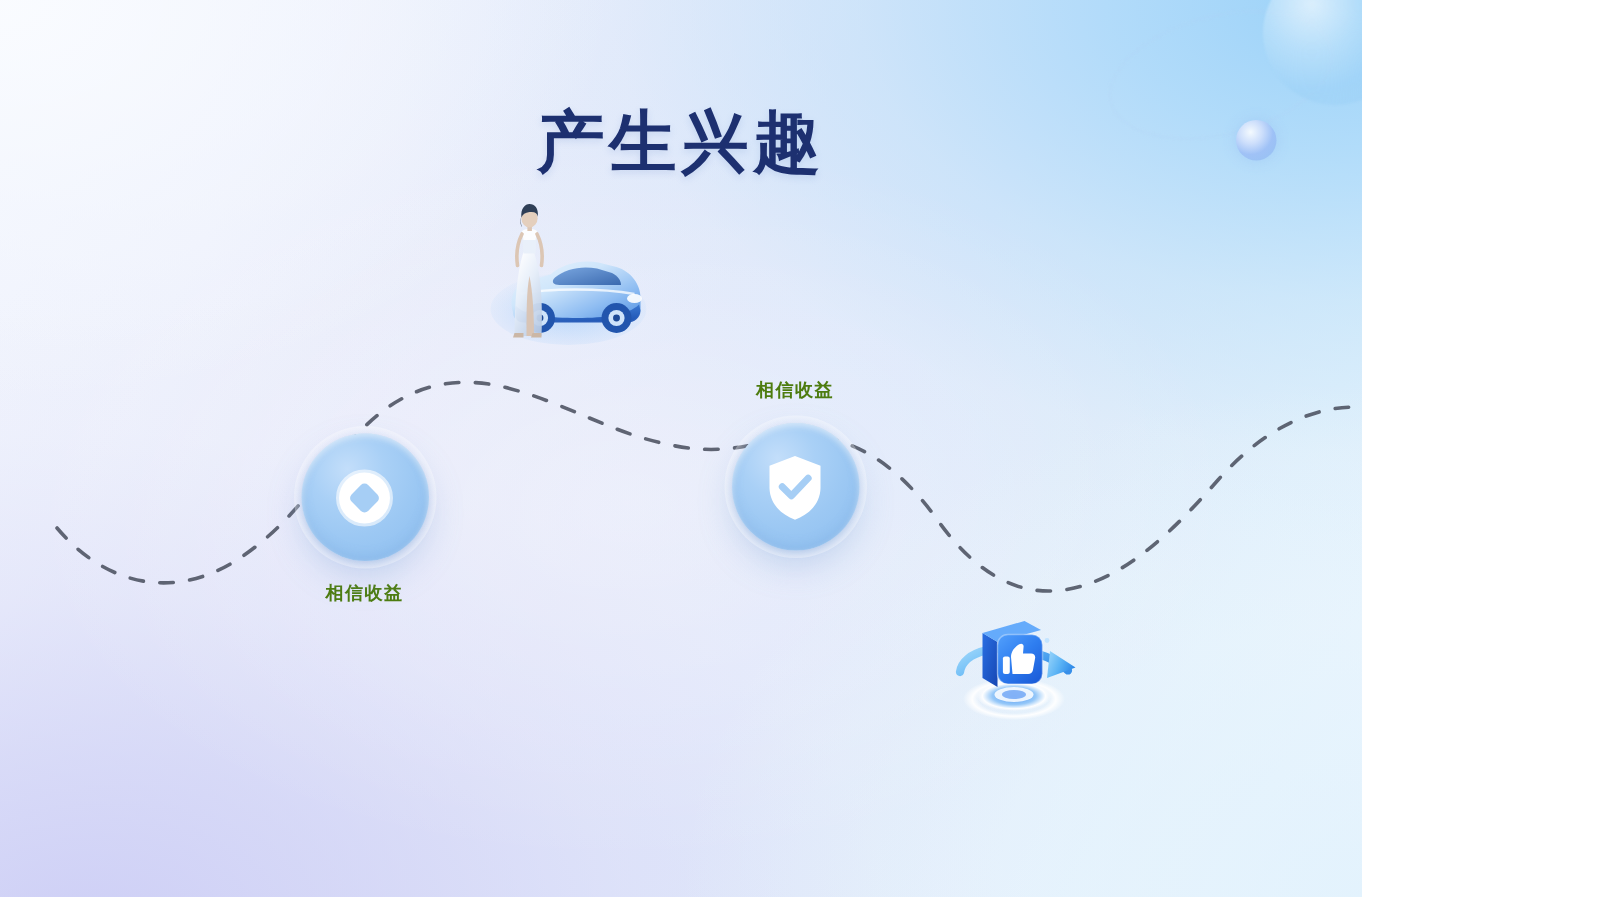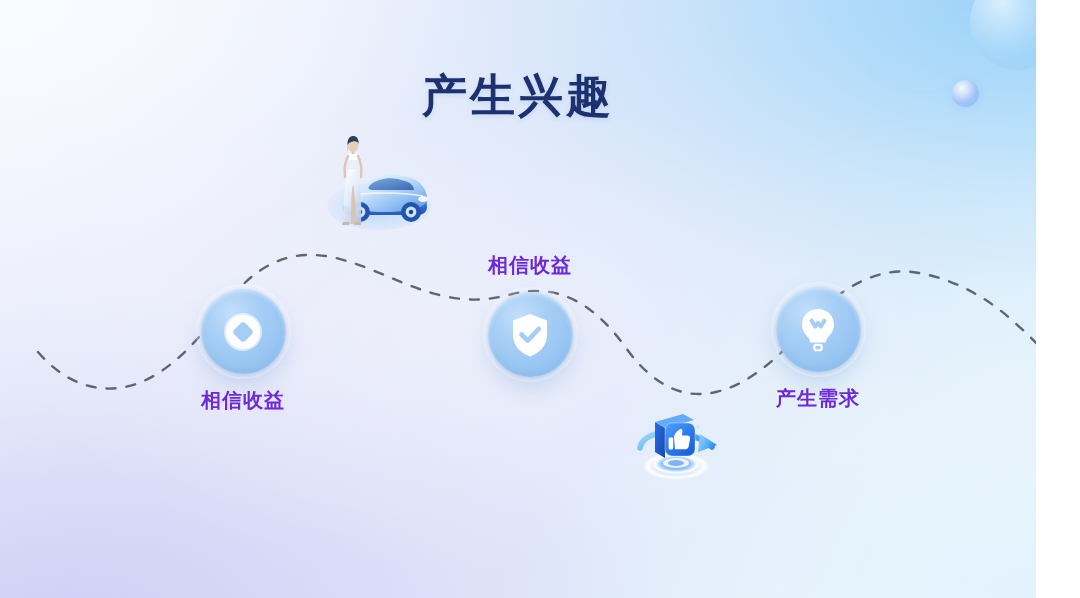--- a/index.html
+++ b/index.html
@@ -3,24 +3,24 @@
 <meta charset="utf-8">
 <title>产生兴趣</title>
 <style>
   html, body {
     margin: 0;
     padding: 0;
     background: #ffffff;
   }
   #stage {
     position: relative;
-    width: 1036px;
+    width: 908px;
     height: 598px;
     overflow: hidden;
-    font-family: Liberation Sans, sans-serif;
+    font-family: Liberation Serif, serif;
     background: #e9eefb;
   }
 
   
   .bg-layer { position: absolute; inset: 0; }
 
   .bg-base {
     background:
       linear-gradient(118deg,
         #f2f5fd 0%,
@@ -171,24 +171,24 @@
     content: "";
     position: absolute;
     inset: -5px;
     border-radius: 50%;
     background: radial-gradient(circle, rgba(255,255,255,0) 62%, rgba(255,255,255,0.55) 76%, rgba(255,255,255,0) 92%);
     pointer-events: none;
   }
   .node-icon { position: relative; z-index: 2; display: block; }
   .node-label {
     margin-top: 13px;
-    font-size: 20px;
+    font-size: 12px;
     font-weight: 700;
     letter-spacing: 1px;
-    color: #6d28d9;
+    color: #4d7c0f;
   }
   .node-label.above {
     margin-top: 0;
     margin-bottom: 13px;
   }
 
   
   #node-1 { left: 168px; top: 289px; }
   #node-2 { left: 455px; top: 252px; }
   #node-3 { left: 743px; top: 287px; }
@@ -375,28 +375,14 @@
     <div class="node-label above">相信收益</div>
     <div class="node-circle">
       <svg class="node-icon" width="46" height="48" viewBox="0 0 46 48">
         <path d="M 23,3 L 40,9.5 L 40,24 C 40,34.5 32.5,42 23,45.5
                  C 13.5,42 6,34.5 6,24 L 6,9.5 Z" fill="#ffffff"></path>
         <path d="M 14.5,23.5 L 20.6,29.6 L 31.8,17.8" stroke="#a6cef5" stroke-width="4.6" fill="none" stroke-linecap="round" stroke-linejoin="round"></path>
       </svg>
     </div>
   </div>
 
-  <div class="node" id="node-3">
-    <div class="node-circle">
-      <svg class="node-icon" width="42" height="48" viewBox="0 0 42 48">
-        <path d="M 21,3 C 30.5,3 37,10 37,18.6 C 37,24.6 33.6,28.3 31.2,31.2
-                 C 29.6,33.1 28.8,34.6 28.8,36.6 L 13.2,36.6
-                 C 13.2,34.6 12.4,33.1 10.8,31.2 C 8.4,28.3 5,24.6 5,18.6
-                 C 5,10 11.5,3 21,3 Z" fill="#ffffff"></path>
-        <path d="M 14.6,14.6 L 18.2,20.6 L 21,16.8 L 23.8,20.6 L 27.4,14.6" stroke="#a6cef5" stroke-width="4" fill="none" stroke-linecap="round" stroke-linejoin="round"></path>
-        <rect x="16.2" y="37.8" width="9.6" height="7.4" rx="2.4" fill="#ffffff"></rect>
-        <rect x="18.4" y="39.8" width="5.2" height="3.4" rx="1.2" fill="#a6cef5"></rect>
-      </svg>
-    </div>
-    <div class="node-label">产生需求</div>
-  </div>
 
 </div>
 
 </body></html>

